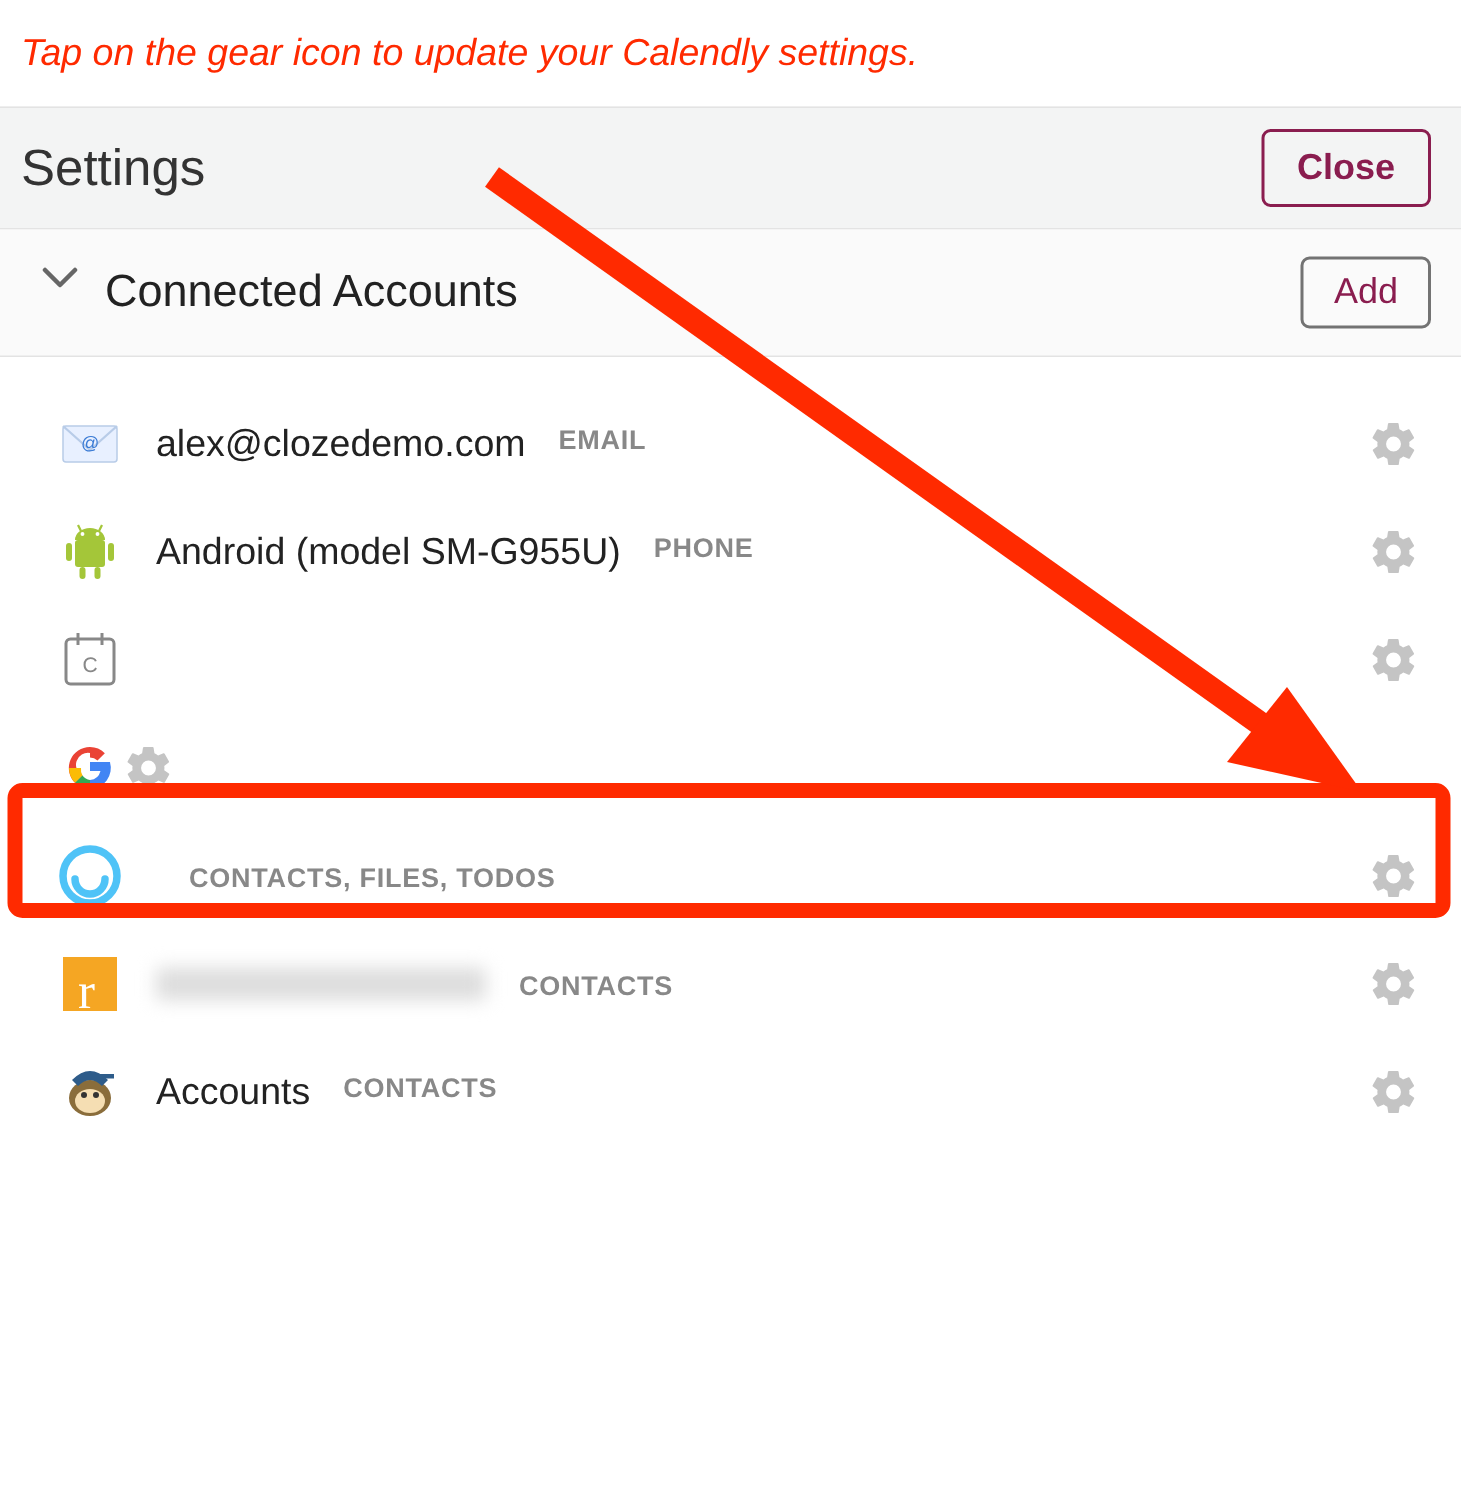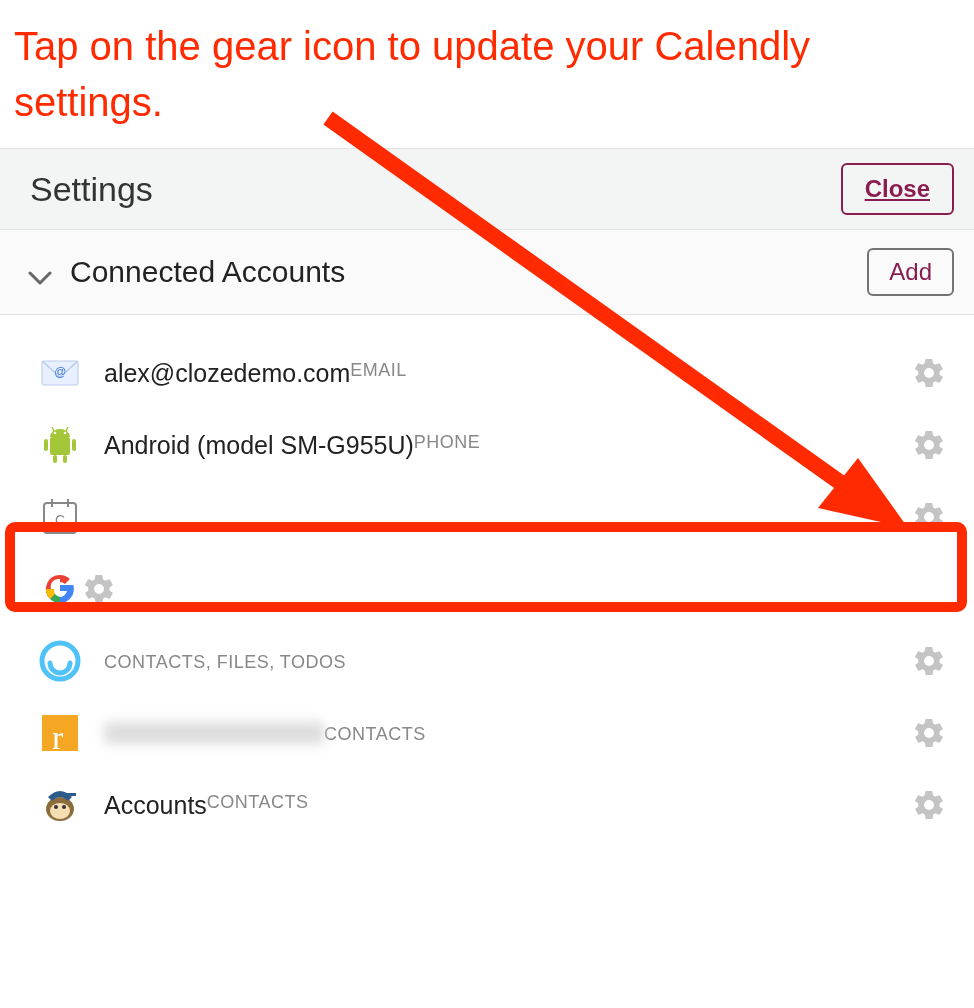--- a/index.html
+++ b/index.html
@@ -6,61 +6,61 @@
   body {
     font-family: -apple-system, BlinkMacSystemFont, "Segoe UI", Helvetica, Arial, sans-serif;
     width: 974px;
     height: 1008px;
     background: #fff;
     position: relative;
     overflow: hidden;
   }
   .instruction {
     color: #FF2A00;
-    font-size: 40px;
+    font-size: 25px;
     line-height: 1.4;
     padding: 18px 14px 18px 14px;
     font-weight: 400;
+    font-style: italic;
   }
   .header-bar {
     background: #F3F4F4;
     border-top: 1px solid #e3e3e3;
     border-bottom: 1px solid #e3e3e3;
     display: flex;
     align-items: center;
     justify-content: space-between;
-    padding: 14px 20px 14px 30px;
+    padding: 14px 20px 14px 14px;
   }
   .header-title {
     font-size: 34px;
     color: #333;
     font-weight: 400;
   }
   .close-btn {
     border: 2px solid #8a1d4f;
     border-radius: 6px;
     background: transparent;
     color: #8a1d4f;
     font-size: 24px;
     font-weight: 600;
     padding: 10px 22px;
     cursor: pointer;
-    text-decoration: underline;
   }
   .section-bar {
     background: #fafafa;
     border-bottom: 1px solid #e3e3e3;
     display: flex;
     align-items: center;
     justify-content: space-between;
     padding: 18px 20px 18px 28px;
   }
   .section-left {
     display: flex;
-    align-items: flex-end;
+    align-items: flex-start;
     gap: 18px;
   }
   .chevron {
     width: 24px;
     height: 14px;
   }
   .section-title {
     font-size: 30px;
     color: #222;
     font-weight: 400;
@@ -102,21 +102,22 @@
     font-size: 25px;
     color: #222;
     line-height: 1.2;
   }
   .account-sub {
     font-size: 18px;
     color: #888;
     text-transform: uppercase;
     letter-spacing: 0.5px;
     margin-top: 2px;
-    font-weight: 400;
+    font-weight: 700;
+    margin-left: 22px;
   }
   .gear-btn {
     width: 34px;
     height: 34px;
     cursor: pointer;
     flex-shrink: 0;
   }
   .gear-btn svg { width: 100%; height: 100%; }
   .highlight-box {
     position: absolute;

